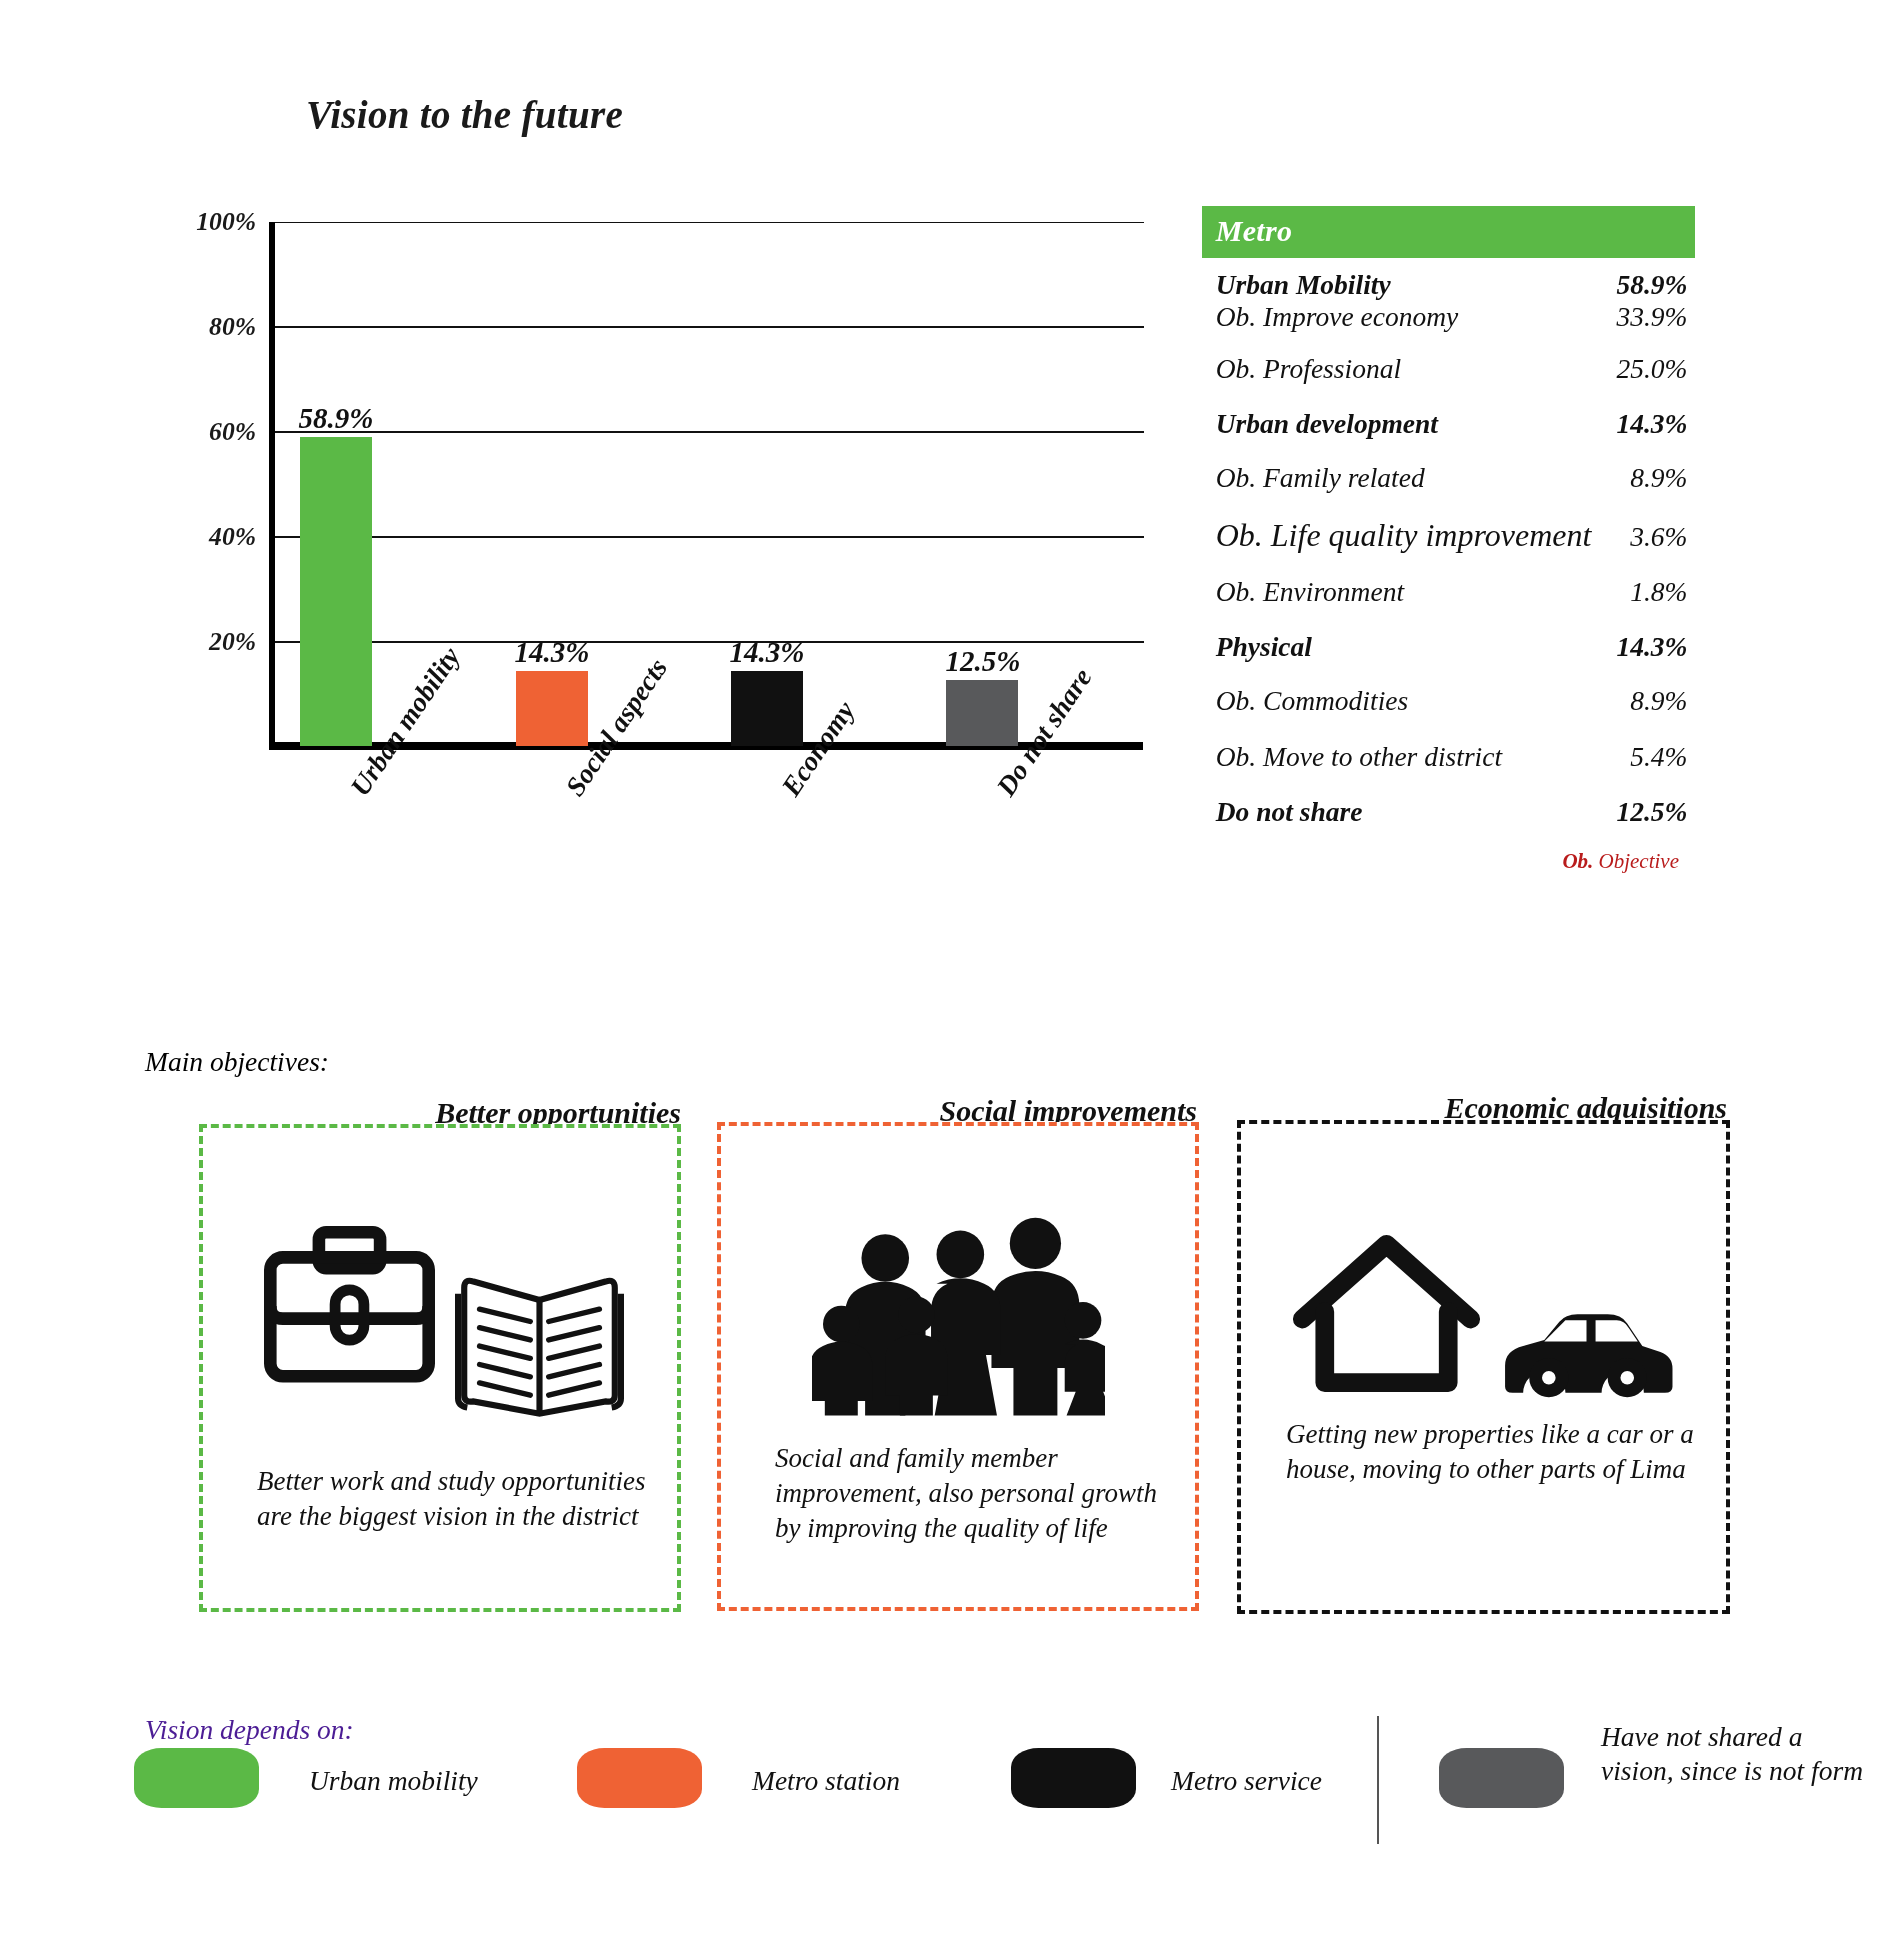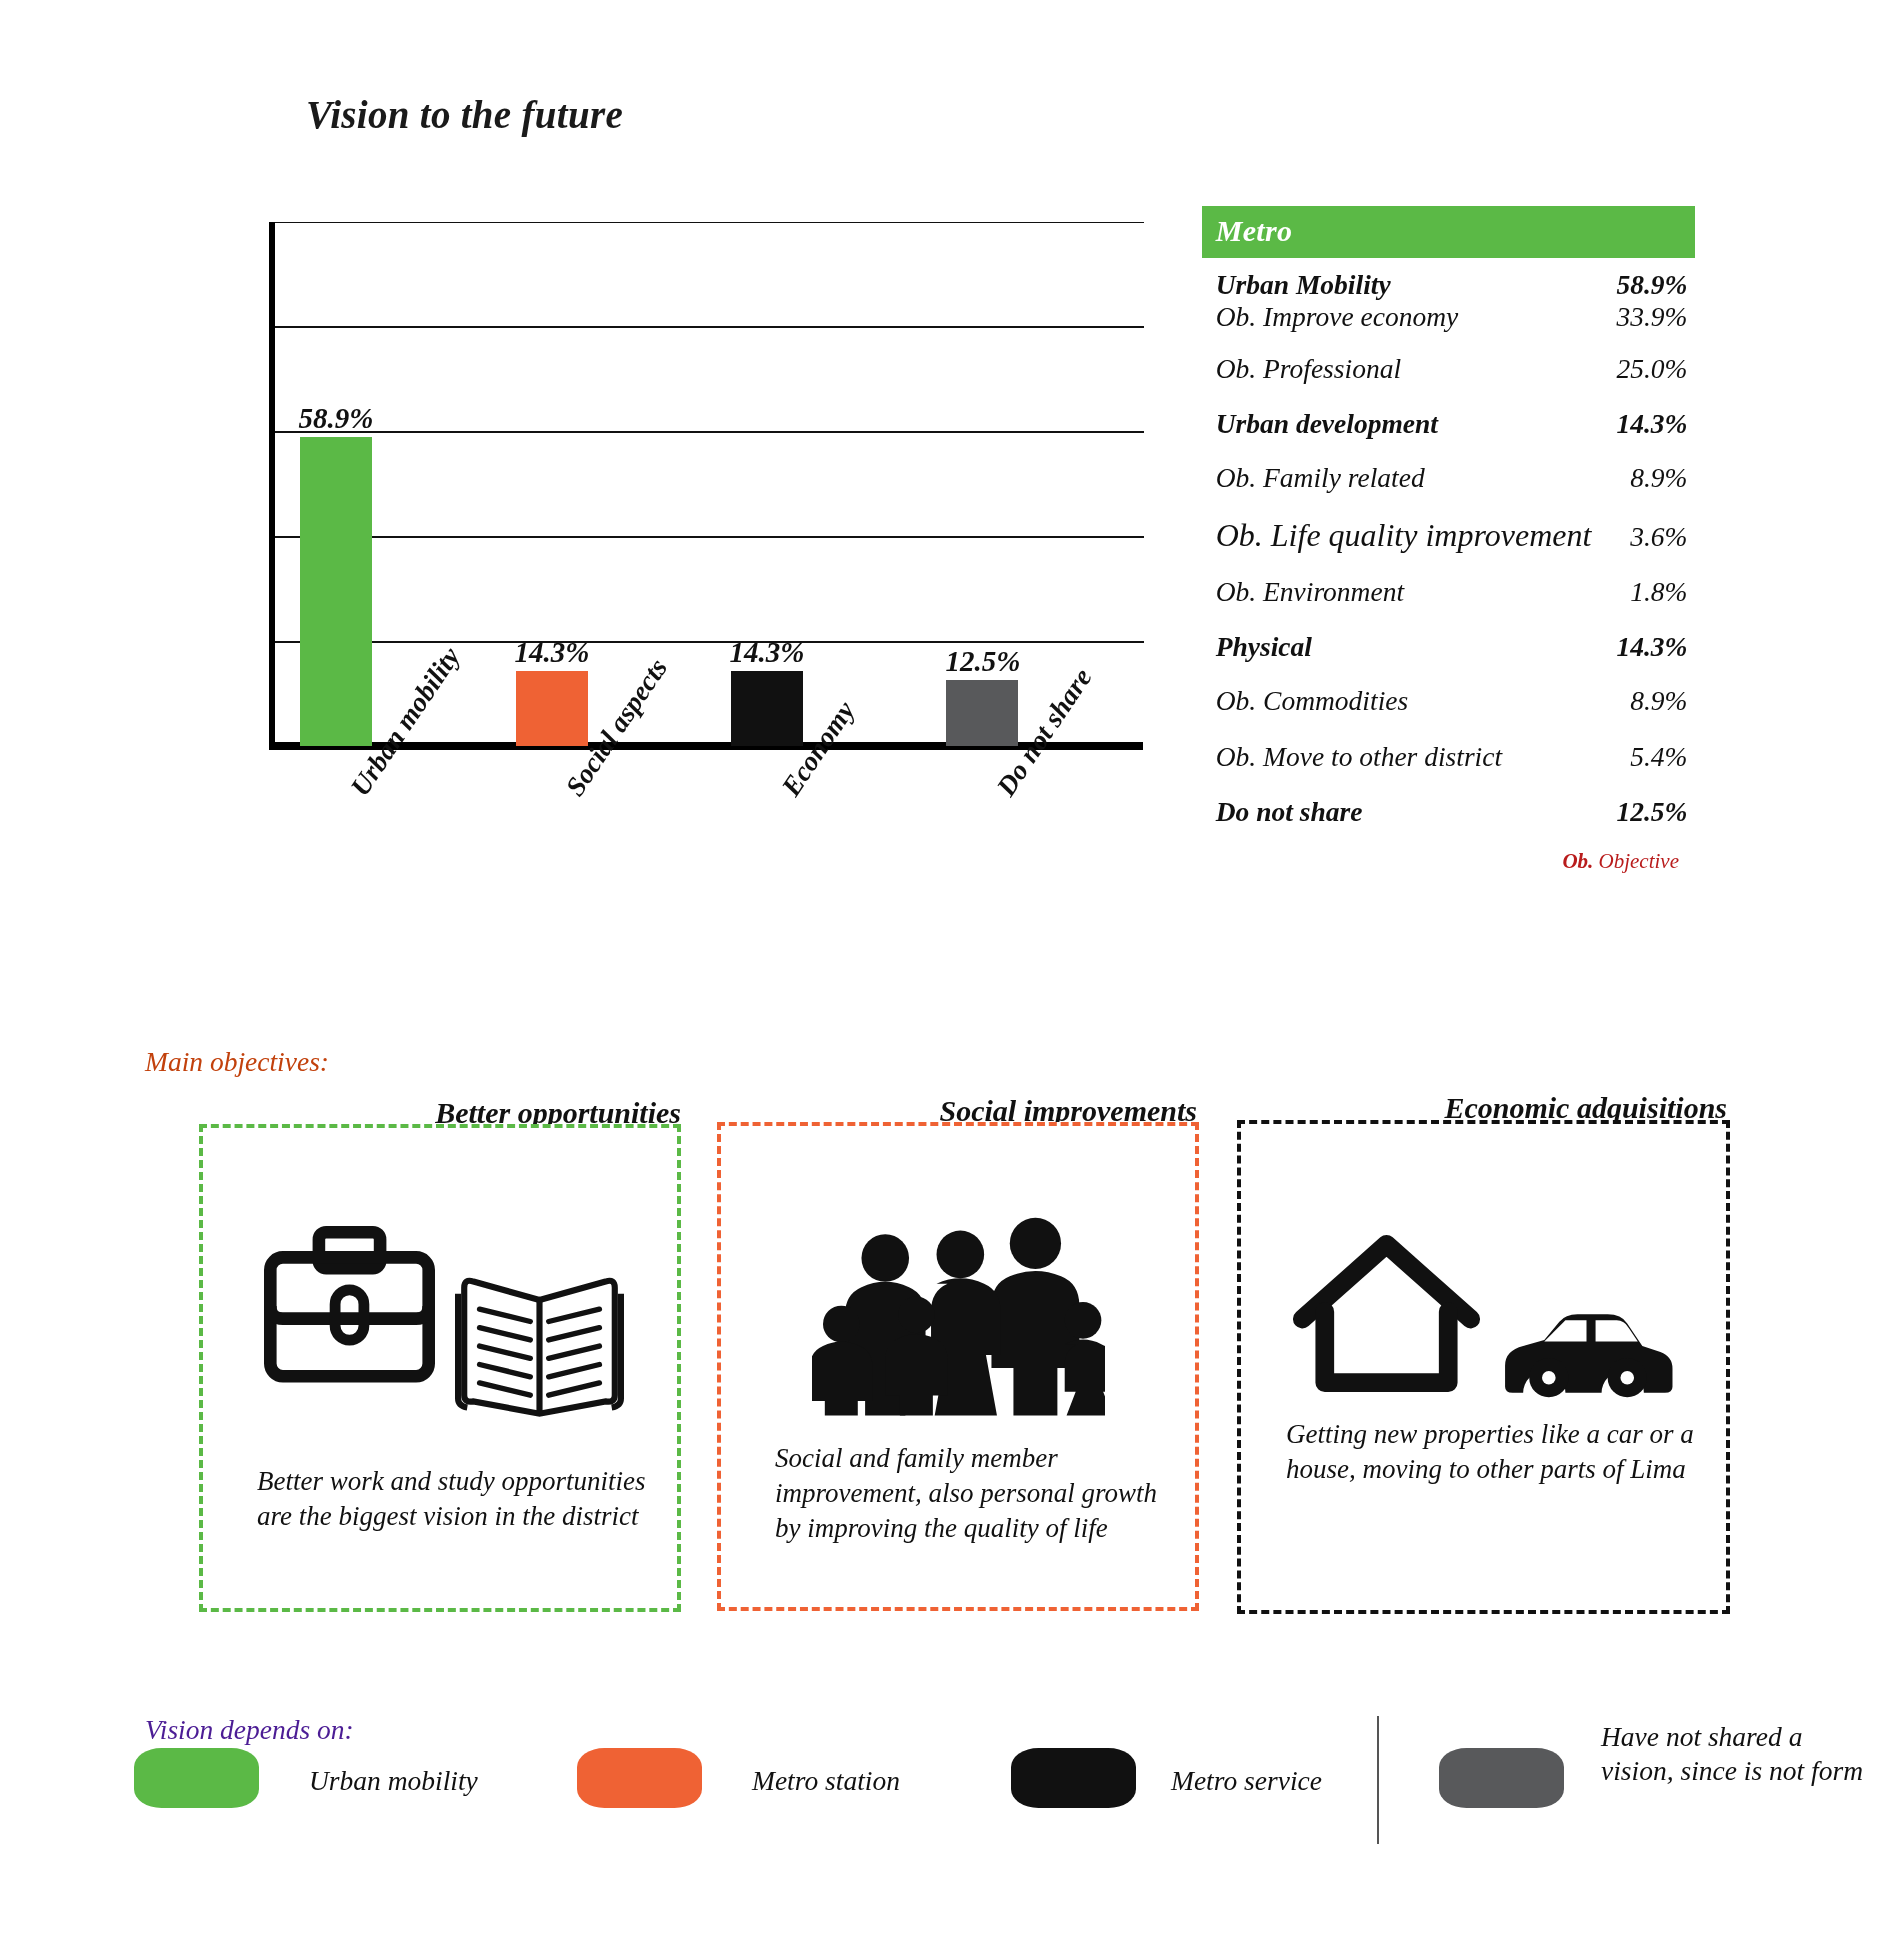--- a/index.html
+++ b/index.html
@@ -70,21 +70,21 @@
   .trow.major .lbl, .trow.major .val { font-weight: bold; }
   .table-note {
     margin-top: 21px; padding-right: 16px; text-align: right;
     font-size: 21px; font-style: italic; color: #b91c1c;
   }
   .table-note b { font-weight: bold; }
 
   
   .mo-label {
     position: absolute; left: 145px; top: 1046px;
-    font-size: 27.5px; font-style: italic; color: #c2410c;
+    font-size: 27.5px; font-style: italic; color: #000000;
   }
   .card-title {
     position: absolute; font-size: 30px; font-weight: bold; font-style: italic;
     color: #111; white-space: nowrap; text-align: right;
   }
   .card {
     position: absolute; background: #fff;
   }
   .card.green  { border: 4.4px dashed #5BB946; }
   .card.orange { border: 4.4px dashed #EF6234; }
@@ -112,20 +112,27 @@
 </style>
 </head>
 <body>
 
 <div class="page">
 
   <div class="title">Vision to the future</div>
 
   <div class="chart-wrap">
 
+    <div class="ytick-wrap">
+      <div class="ytick" style="top:0px">100%</div>
+      <div class="ytick" style="top:105px">80%</div>
+      <div class="ytick" style="top:210px">60%</div>
+      <div class="ytick" style="top:315px">40%</div>
+      <div class="ytick" style="top:420px">20%</div>
+    </div>
 
     <div class="gridline" style="top:15.6px"></div>
     <div class="gridline" style="top:120px"></div>
     <div class="gridline" style="top:225px"></div>
     <div class="gridline" style="top:330px"></div>
     <div class="gridline" style="top:435px"></div>
 
     <div class="axis-y"></div>
     <div class="axis-x"></div>
 

